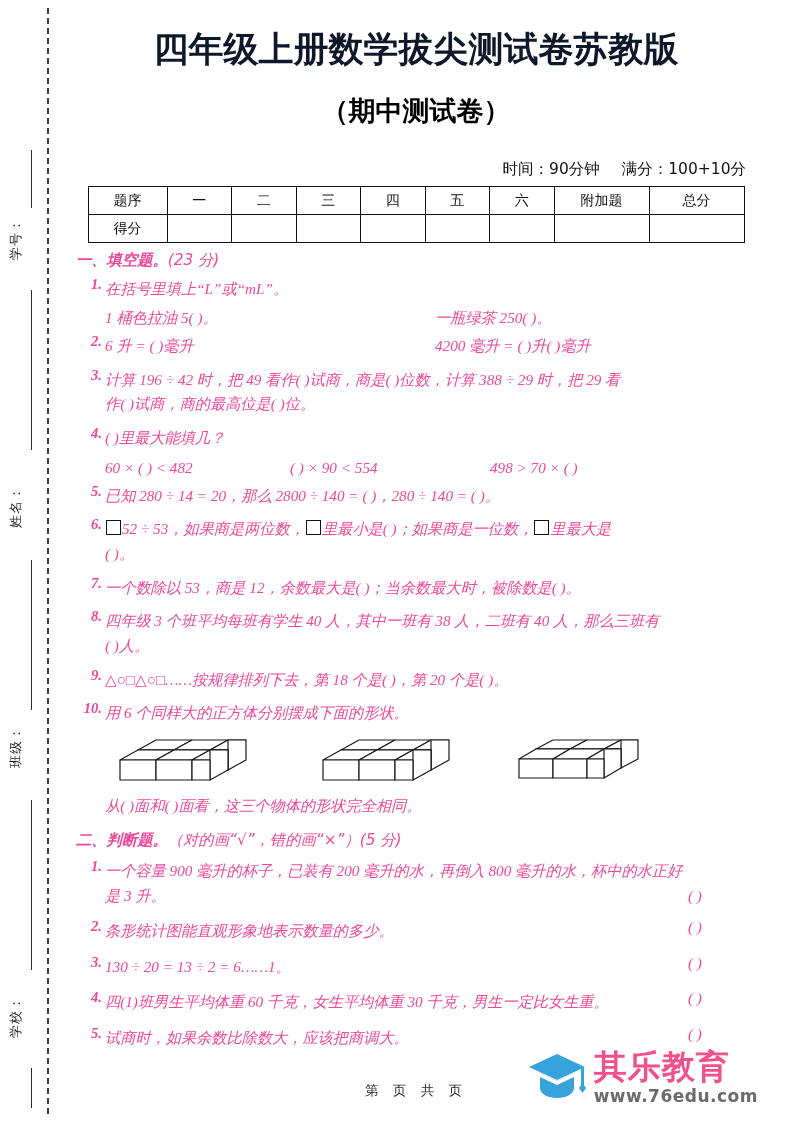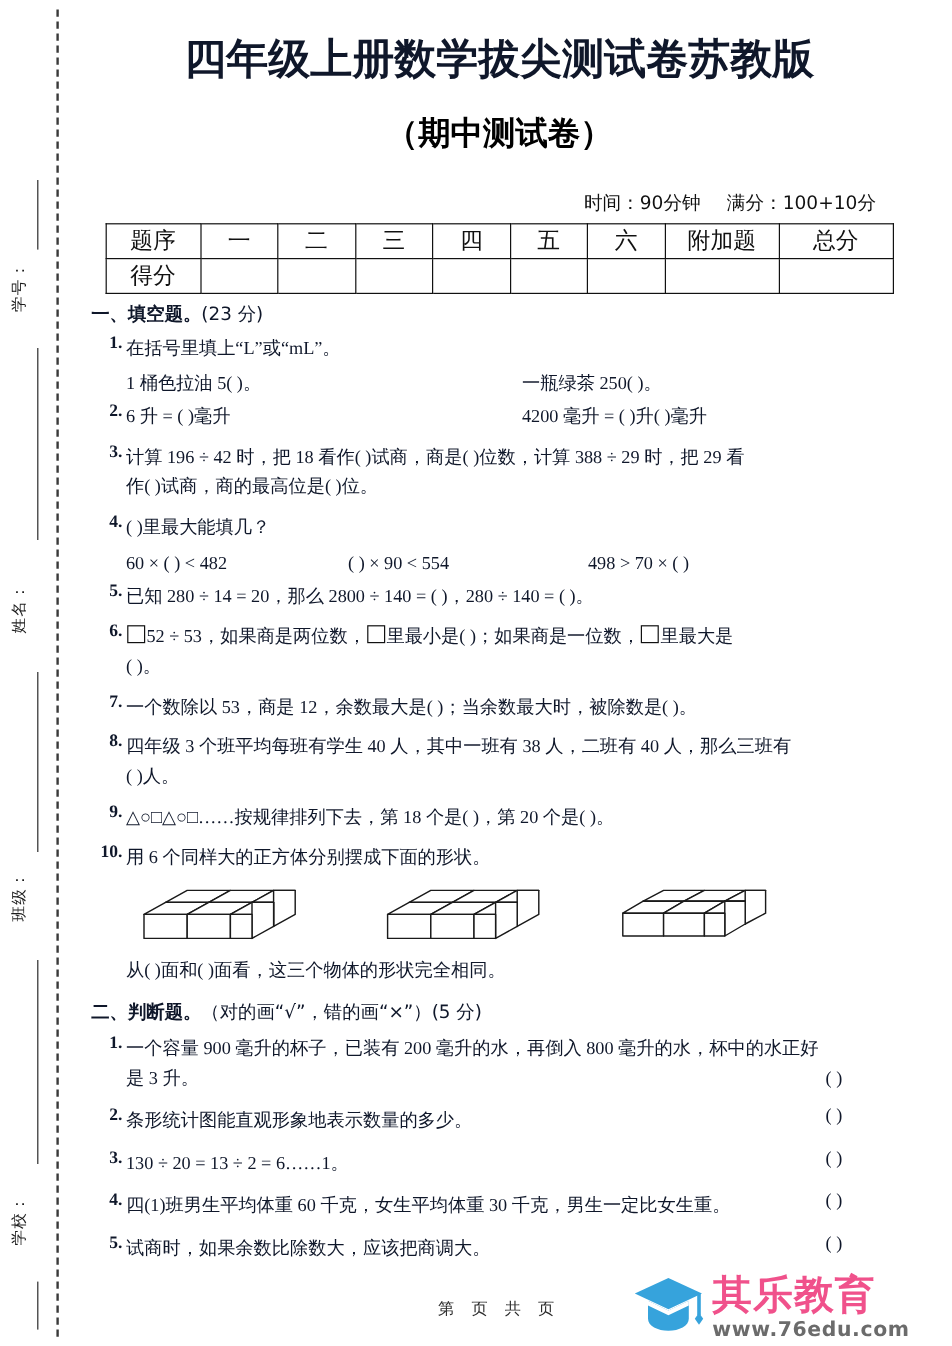--- a/index.html
+++ b/index.html
@@ -67,54 +67,55 @@
   .title-sub {
     margin: 20px 0 0 0;
     text-align: center;
     font-size: 27px;
     font-weight: bold;
     font-family: "DejaVu Sans", sans-serif;
     color: #000;
   }
 
   .meta-line {
-    margin: 30px 40px 6px 0;
+    margin: 30px 24px 6px 0;
     text-align: right;
     font-size: 15.5px;
     font-family: "DejaVu Sans", sans-serif;
     color: #111;
   }
   .meta-line .gap { display: inline-block; width: 12px; }
 
   
   #score-table {
     margin: 5px auto 0 auto;
     border-collapse: collapse;
     width: 657px;
     table-layout: fixed;
   }
   #score-table td {
     border: 1.3px solid #111;
     height: 25px;
     text-align: center;
     vertical-align: middle;
-    font-size: 19px;
+    font-size: 14px;
     font-family: "DejaVu Sans", sans-serif;
     color: #111;
   }
   #score-table td.lbl { width: 76px; }
   #score-table td.wide { width: 92px; }
   #score-table tr.blank td { height: 25px; }
 
   
   #content {
     margin: 10px 18px 0 14px;
     font-size: 15.2px;
     line-height: 1.0;
-    color: #0f172a;
+    color: #ec4899;
+    font-style: italic;
   }
   .sec-head {
     font-size: 15.3px;
     font-weight: bold;
     font-family: "DejaVu Sans", sans-serif;
     margin: 7px 0 2px 0;
     letter-spacing: 0px;
   }
   .sec-head .pts { font-weight: normal; }
 
@@ -206,21 +207,21 @@
     bottom: 22px;
     text-align: center;
     font-size: 13.5px;
     letter-spacing: 5px;
     font-family: "DejaVu Sans", sans-serif;
     color: #2b2b2b;
   }
   #logo {
     position: absolute;
     right: 12px;
-    bottom: 4px;
+    bottom: 16px;
     display: flex;
     align-items: center;
   }
   #logo .cap { flex: 0 0 auto; margin-right: 6px; }
   #logo .words { flex: 0 0 auto; }
   #logo .brand {
     font-size: 33px;
     font-weight: bold;
     color: #f0518b;
     font-family: "DejaVu Sans", sans-serif;
@@ -315,21 +316,21 @@
         <div class="two-col" style="margin:0;">
           <div class="c1">6 升 = (            )毫升</div>
           <div class="c2">4200 毫升 = (        )升(            )毫升</div>
         </div>
       </div>
     </div>
 
     <div class="q">
       <div class="num">3.</div>
       <div class="body">
-        <div>计算 196 ÷ 42 时，把 18 看作(           )试商，商是(           )位数，计算 388 ÷ 29 时，把 29 看</div>
+        <div>计算 196 ÷ 42 时，把 49 看作(           )试商，商是(           )位数，计算 388 ÷ 29 时，把 29 看</div>
         <div>作(          )试商，商的最高位是(          )位。</div>
       </div>
     </div>
 
     <div class="q">
       <div class="num">4.</div>
       <div class="body">(          )里最大能填几？</div>
     </div>
     <div class="three-col">
       <div class="t1">60 × (          ) &lt; 482</div>

